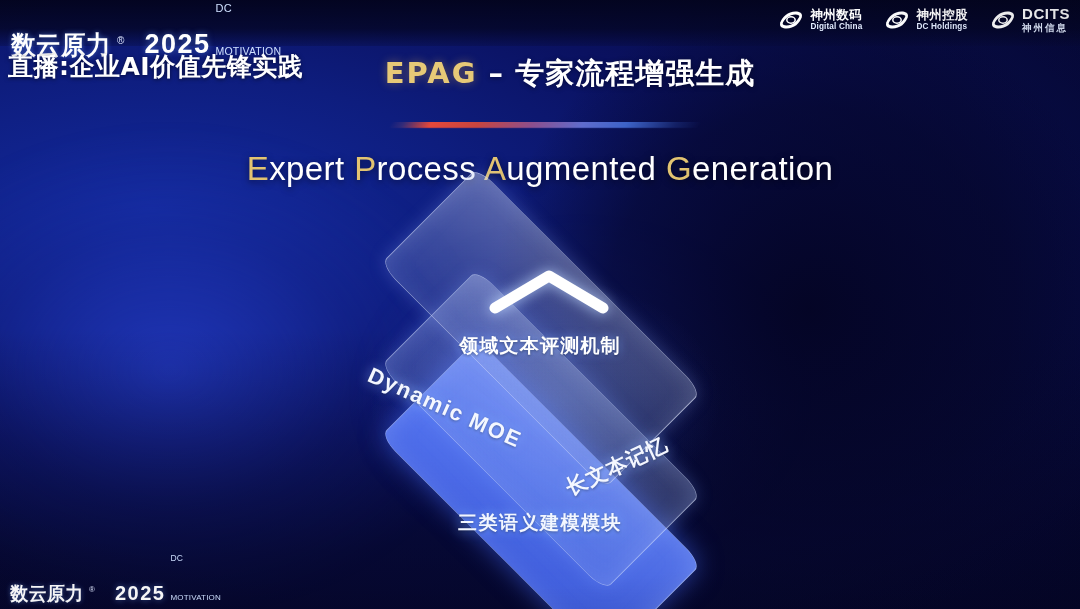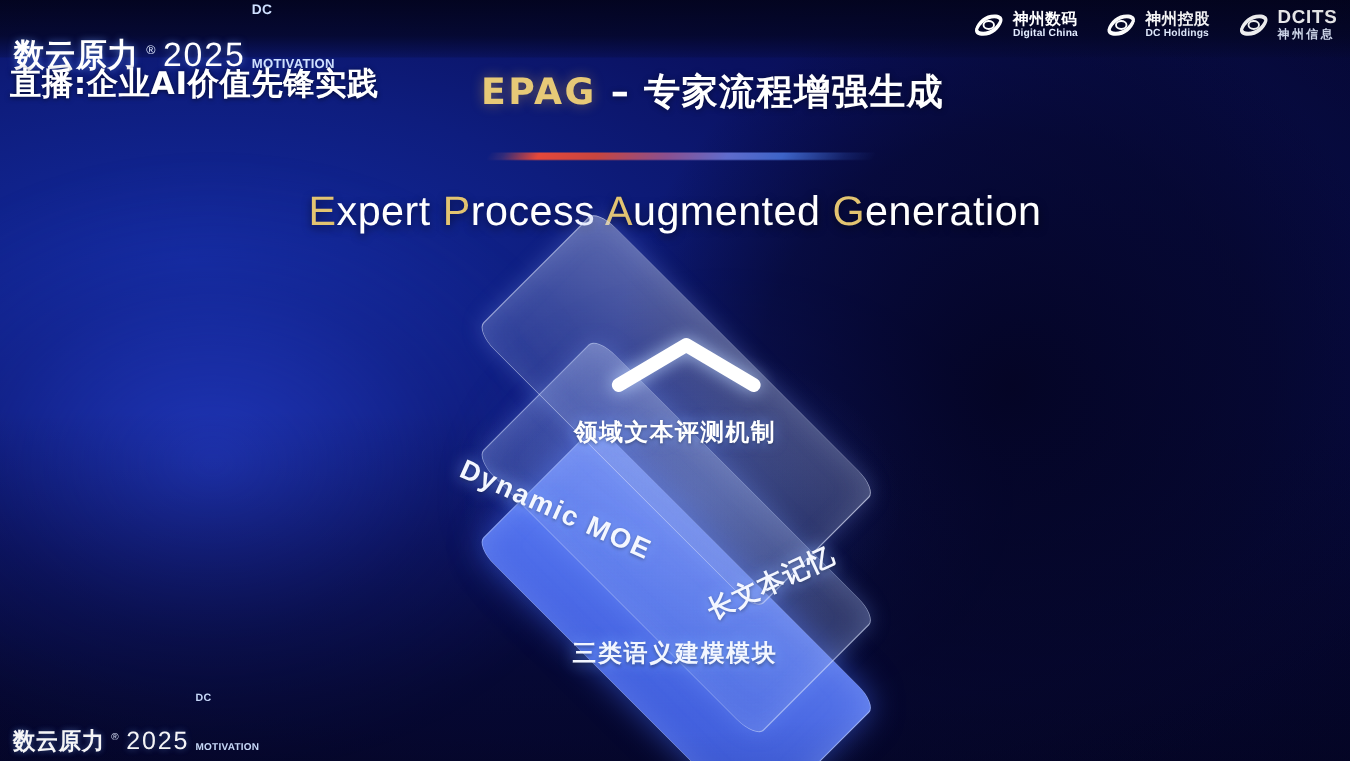--- a/index.html
+++ b/index.html
@@ -57,27 +57,27 @@
   .brand-cn{
     font-size:26px;font-weight:700;letter-spacing:.5px;
     line-height:1;
     color:#ffffff;
     text-shadow:0 0 6px rgba(120,170,255,.55);
     font-family:"DejaVu Sans",sans-serif;
     transform:scaleX(.94);
   }
   .brand-reg{font-size:10px;vertical-align:super;line-height:1;margin:0 0 12px 1px;color:#dfe7ff;}
   .brand-year{
-    font-size:27px;font-weight:400;line-height:1;letter-spacing:1.5px;
-    color:#fff;margin-left:4px;
+    font-size:27px;font-weight:700;line-height:1;letter-spacing:1.5px;
+    color:#fff;margin-left:18px;
     text-shadow:0 0 6px rgba(120,170,255,.5);
   }
   .brand-dc{
     display:flex;flex-direction:column;line-height:1;margin:0 0 1px 3px;
-    color:#cfe0ff;font-weight:700;
+    color:#cfe0ff;font-weight:400;
   }
   .brand-dc .dc{font-size:11px;letter-spacing:.3px;}
   .brand-dc .mot{font-size:10.5px;letter-spacing:.2px;margin-top:32px;}
 
   .livetitle{
     position:absolute;left:8px;top:50px;
     font-size:25px;font-weight:700;color:#ffffff;
     letter-spacing:.5px;
     text-shadow:0 1px 4px rgba(0,0,0,.6);
     font-family:"DejaVu Sans",sans-serif;

